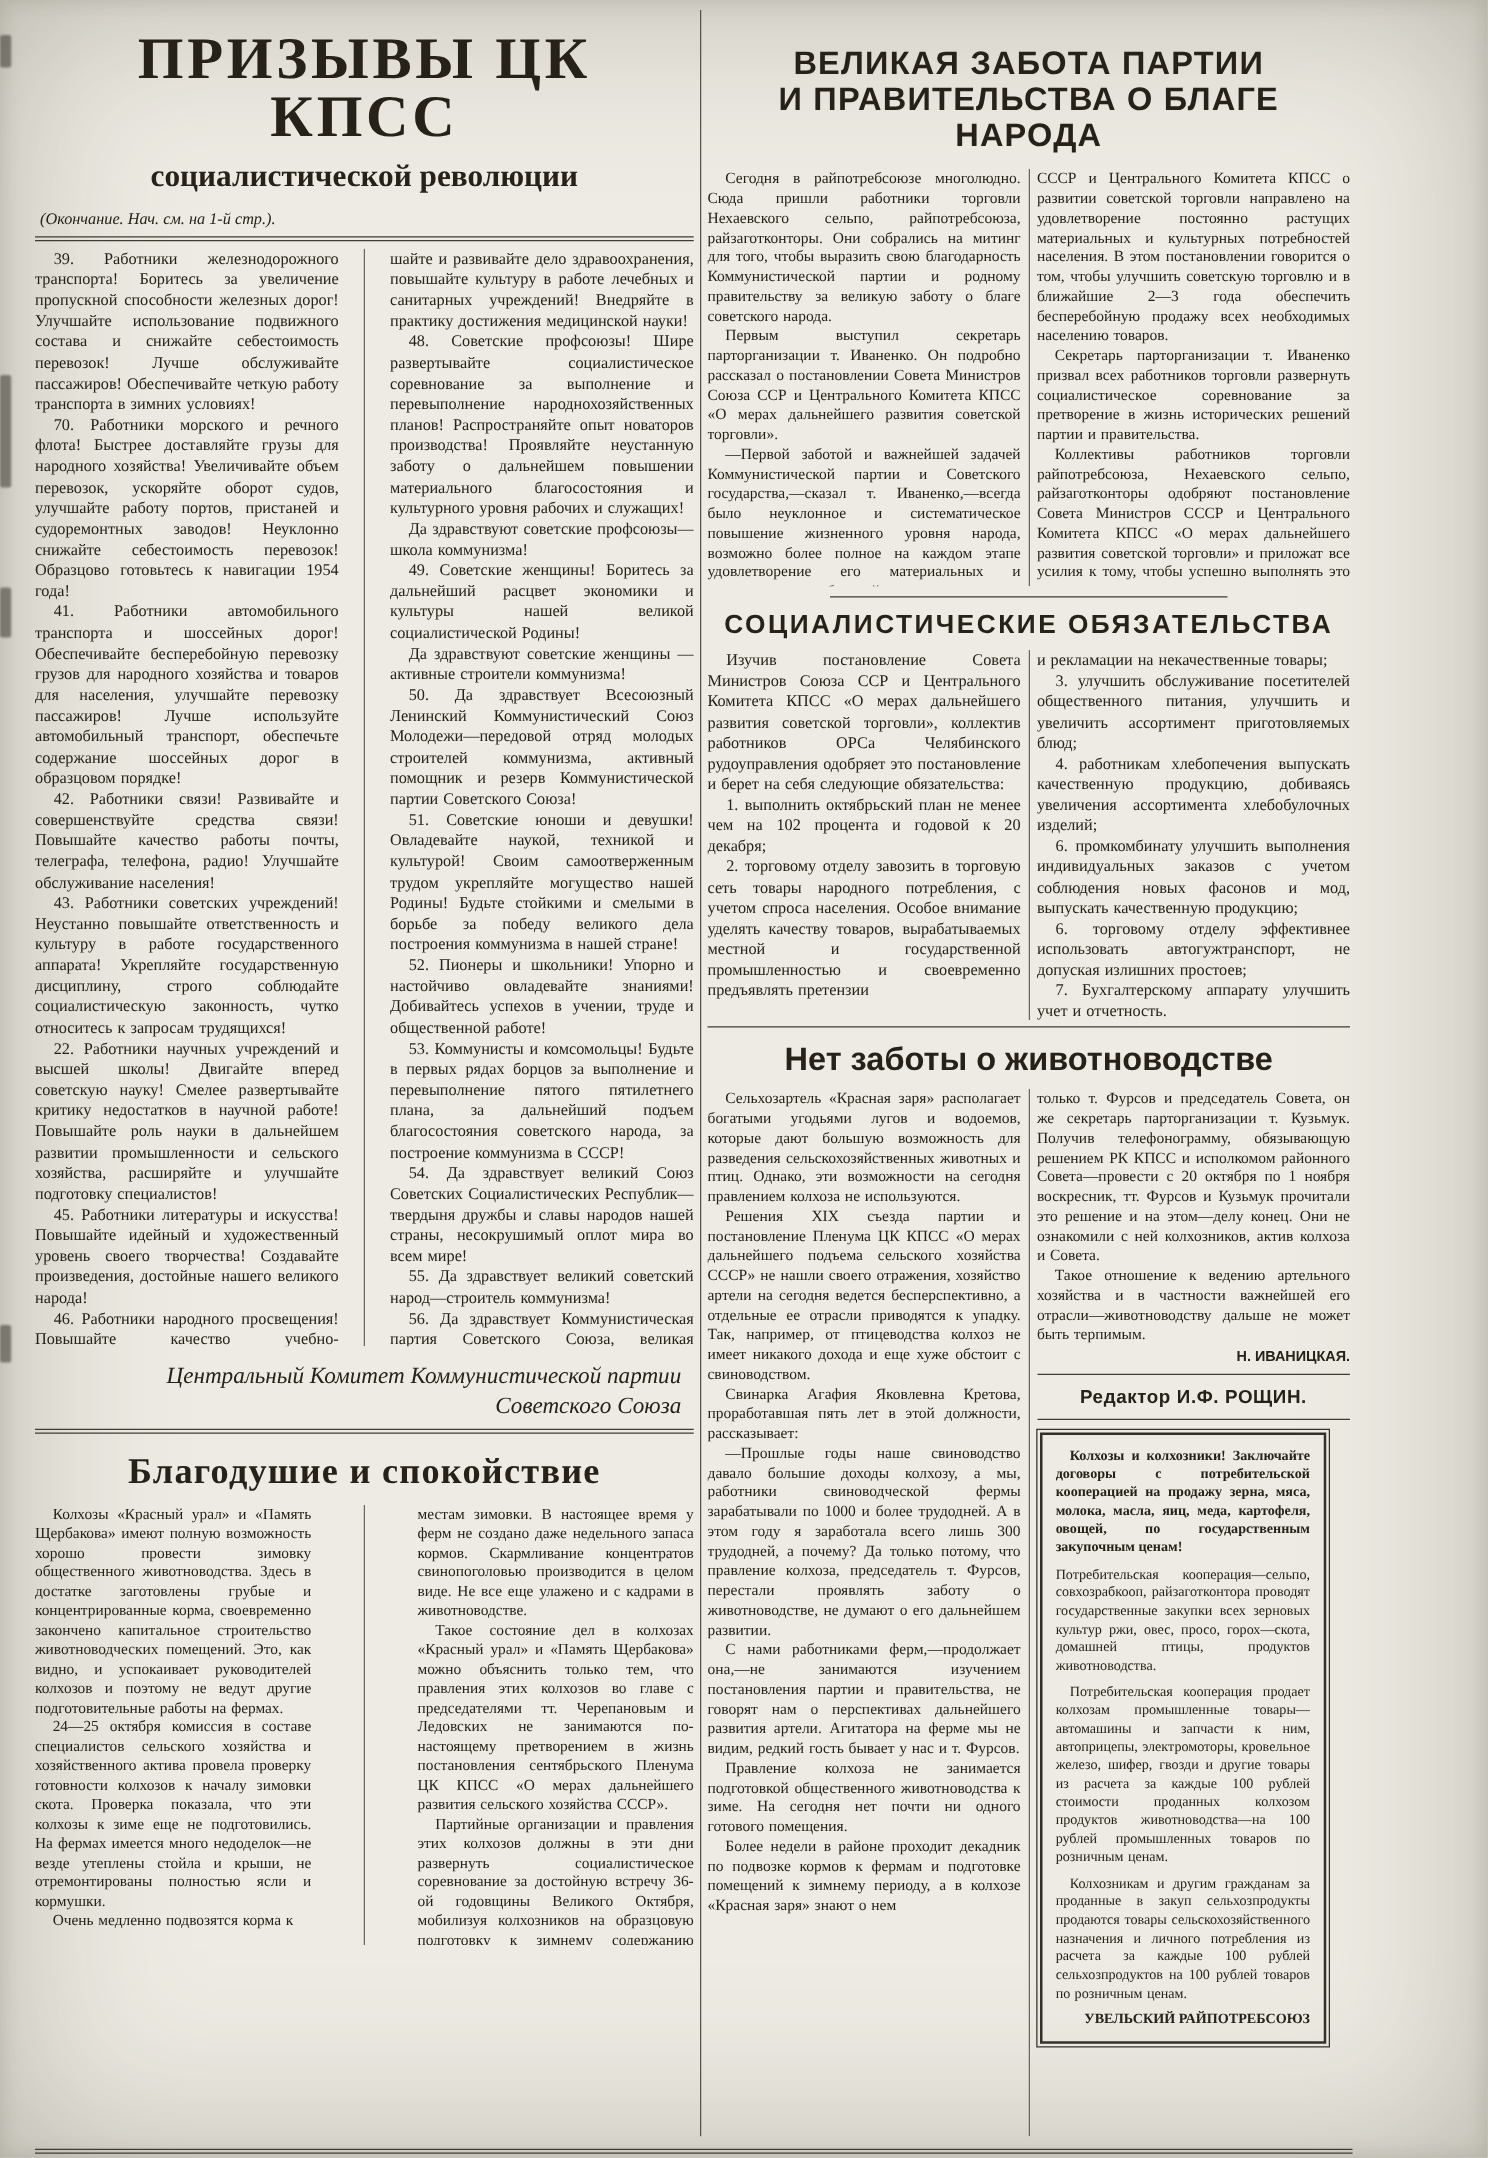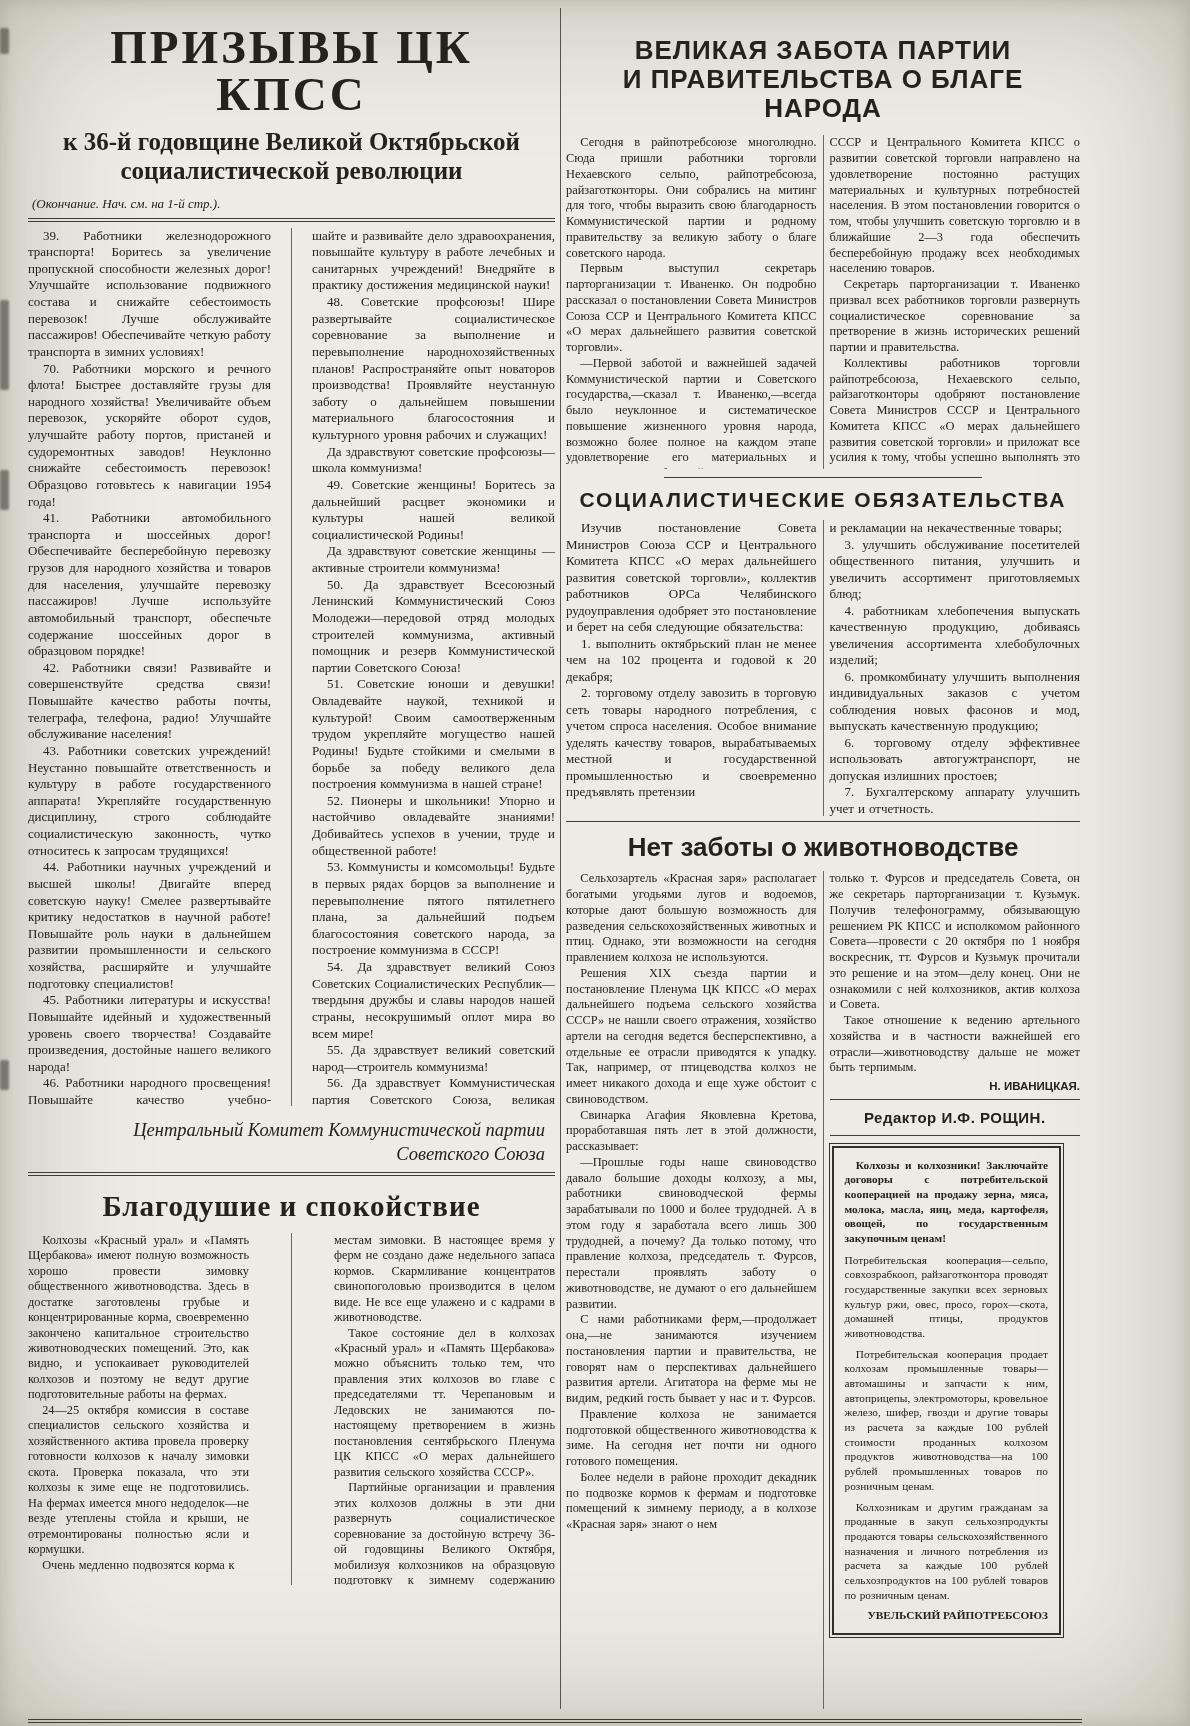--- a/index.html
+++ b/index.html
@@ -88,33 +88,32 @@
     <i style="top:1060px;height:30px;"></i>
   </div>
 
   <div class="content">
     <div class="halves">
 
       <div class="half left">
         <section class="prizyvy">
           <h1 data-bind="prizyvy.title">ПРИЗЫВЫ ЦК КПСС</h1>
           <div class="sub">
-            <div data-bind="prizyvy.subtitle_line1">к 36-й годовщине Великой Октябрьской</div>
             <div data-bind="prizyvy.subtitle_line2">социалистической революции</div>
           </div>
           <div class="note-row" data-bind="prizyvy.continuation_note">(Окончание. Нач. см. на 1-й стр.).</div>
           <div class="rule double"></div>
           <div class="cols">
             <div class="col" data-bind-list="prizyvy.col1">
                 <p class="para">39. Работники железнодорожного транспорта! Боритесь за увеличение пропускной способности железных дорог! Улучшайте использование подвижного состава и снижайте себестоимость перевозок! Лучше обслуживайте пассажиров! Обеспечивайте четкую работу транспорта в зимних условиях!</p>
                 <p class="para">70. Работники морского и речного флота! Быстрее доставляйте грузы для народного хозяйства! Увеличивайте объем перевозок, ускоряйте оборот судов, улучшайте работу портов, пристаней и судоремонтных заводов! Неуклонно снижайте себестоимость перевозок! Образцово готовьтесь к навигации 1954 года!</p>
                 <p class="para">41. Работники автомобильного транспорта и шоссейных дорог! Обеспечивайте бесперебойную перевозку грузов для народного хозяйства и товаров для населения, улучшайте перевозку пассажиров! Лучше используйте автомобильный транспорт, обеспечьте содержание шоссейных дорог в образцовом порядке!</p>
                 <p class="para">42. Работники связи! Развивайте и совершенствуйте средства связи! Повышайте качество работы почты, телеграфа, телефона, радио! Улучшайте обслуживание населения!</p>
                 <p class="para">43. Работники советских учреждений! Неустанно повышайте ответственность и культуру в работе государственного аппарата! Укрепляйте государственную дисциплину, строго соблюдайте социалистическую законность, чутко относитесь к запросам трудящихся!</p>
-                <p class="para">44. Работники научных учреждений и высшей школы! Двигайте вперед советскую науку! Смелее развертывайте критику недостатков в научной работе! Повышайте роль науки в дальнейшем развитии промышленности и сельского хозяйства, расширяйте и улучшайте подготовку специалистов!</p>
+                <p class="para">22. Работники научных учреждений и высшей школы! Двигайте вперед советскую науку! Смелее развертывайте критику недостатков в научной работе! Повышайте роль науки в дальнейшем развитии промышленности и сельского хозяйства, расширяйте и улучшайте подготовку специалистов!</p>
                 <p class="para">45. Работники литературы и искусства! Повышайте идейный и художественный уровень своего творчества! Создавайте произведения, достойные нашего великого народа!</p>
                 <p class="para">46. Работники народного просвещения! Повышайте качество учебно-воспитательной работы в школе! Воспитывайте культурных, образованных граждан социалистического общества, активных строителей коммунизма!</p>
               </div>
             <div class="vrule"></div>
             <div class="col cont" data-bind-list="prizyvy.col2">
                 <p class="para">шайте и развивайте дело здравоохранения, повышайте культуру в работе лечебных и санитарных учреждений! Внедряйте в практику достижения медицинской науки!</p>
                 <p class="para">48. Советские профсоюзы! Шире развертывайте социалистическое соревнование за выполнение и перевыполнение народнохозяйственных планов! Распространяйте опыт новаторов производства! Проявляйте неустанную заботу о дальнейшем повышении материального благосостояния и культурного уровня рабочих и служащих!</p>
                 <p class="para">Да здравствуют советские профсоюзы—школа коммунизма!</p>
                 <p class="para">49. Советские женщины! Боритесь за дальнейший расцвет экономики и культуры нашей великой социалистической Родины!</p>
                 <p class="para">Да здравствуют советские женщины —активные строители коммунизма!</p>

